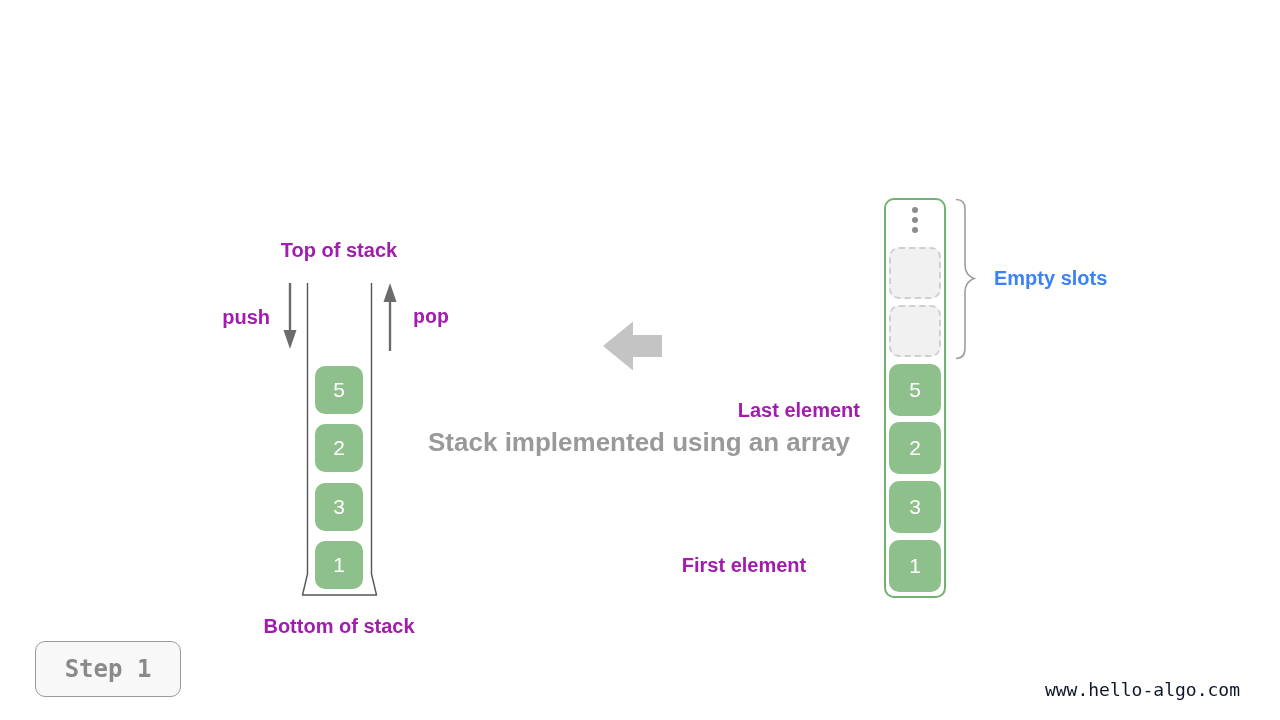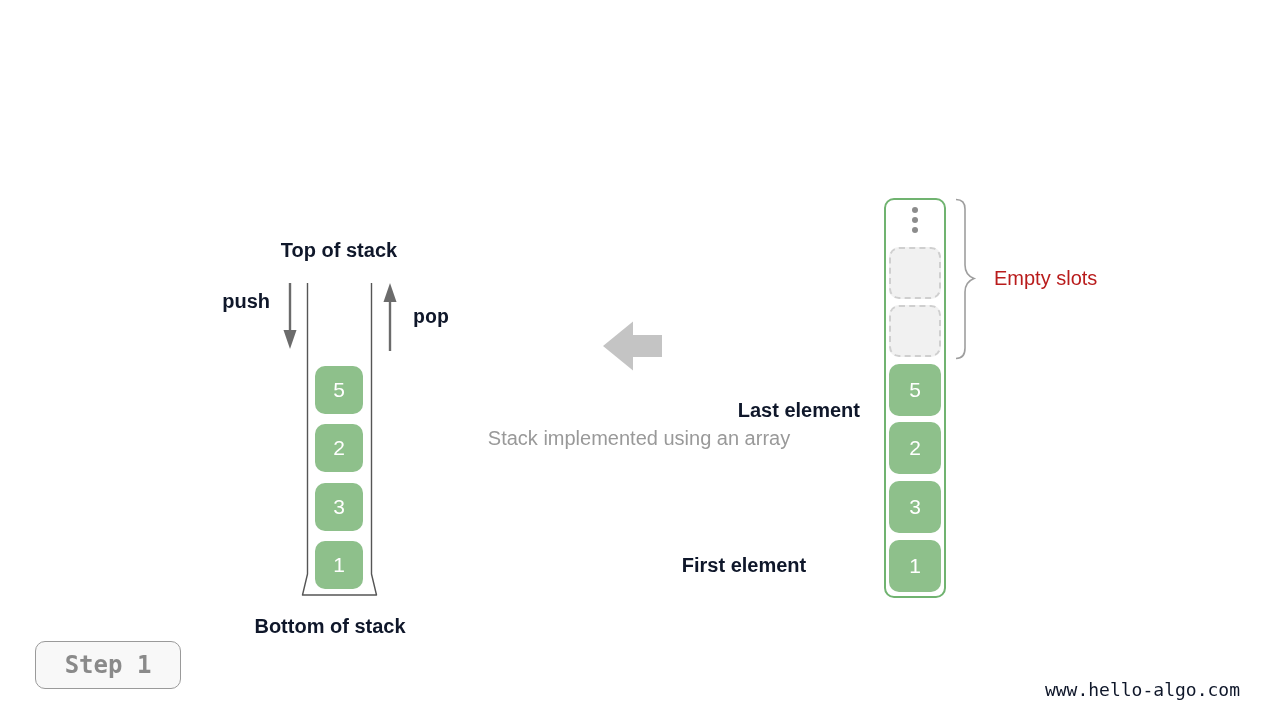--- a/index.html
+++ b/index.html
@@ -6,23 +6,23 @@
   html, body { width: 1280px; height: 720px; }
   body {
     position: relative;
     background: #ffffff;
     overflow: hidden;
     font-family: "Liberation Sans", sans-serif;
   }
   .abs { position: absolute; }
 
   
-  .lbl-dark  { font-weight: 700; font-size: 20px; color: #0f172a; white-space: nowrap; }
-  .lbl-gray  { font-weight: 400; font-size: 20px; color: #b91c1c; white-space: nowrap; }
-  .caption   { font-weight: 400; font-size: 20px; color: #999999; white-space: nowrap; }
+  .lbl-dark  { font-weight: 700; font-size: 20px; color: #a21caf; white-space: nowrap; }
+  .lbl-gray  { font-weight: 700; font-size: 20px; color: #3b82f6; white-space: nowrap; }
+  .caption   { font-weight: 700; font-size: 26px; color: #999999; white-space: nowrap; }
   .centerx   { transform: translateX(-50%); }
   .alignr    { text-align: right; }
 
   
   .cell {
     position: absolute;
     left: 315px;
     width: 48px; height: 48px;
     background: #8ec08b;
     border-radius: 10px;
@@ -68,21 +68,21 @@
     border: 2px dashed #cfcfcf;
     border-radius: 10px;
   }
   .empty-slot.s0 { top: 47px; }
   .empty-slot.s1 { top: 105px; }
 
   
   .step-badge {
     position: absolute;
     left: 35px; top: 641px;
-    width: 146px; height: 48px;
+    width: 146px; height: 56px;
     background: #f8f8f8;
     border: 1.5px solid #9a9a9a;
     border-radius: 10px;
     display: flex; align-items: center; justify-content: center;
     font-family: "DejaVu Sans Mono", monospace;
     font-weight: 700;
     font-size: 24px;
     color: #8a8a8a;
   }
 
@@ -106,30 +106,30 @@
 <svg class="abs" style="left:278px; top:281px;" width="26" height="74">
   <line x1="12" y1="2" x2="12" y2="50" stroke="#6b6b6b" stroke-width="2.4"></line>
   <polygon points="12,68 5.5,49 18.5,49" fill="#6b6b6b"></polygon>
 </svg>
 
 <svg class="abs" style="left:378px; top:281px;" width="26" height="74">
   <line x1="12" y1="70" x2="12" y2="20" stroke="#6b6b6b" stroke-width="2.4"></line>
   <polygon points="12,2 5.5,21 18.5,21" fill="#6b6b6b"></polygon>
 </svg>
 
-<div class="abs lbl-dark alignr" style="left:200px; top:290px; width:70px;">push</div>
+<div class="abs lbl-dark alignr" style="left:200px; top:306px; width:70px;">push</div>
 
 <div class="abs lbl-dark" style="left:413px; top:306px;font-family:Liberation Mono, monospace;">pop</div>
 
 <div class="cell c0">5</div>
 <div class="cell c1">2</div>
 <div class="cell c2">3</div>
 <div class="cell c3">1</div>
 
-<div class="abs lbl-dark centerx" style="left:330px; top:615px;">Bottom of stack</div>
+<div class="abs lbl-dark centerx" style="left:339px; top:615px;">Bottom of stack</div>
 
 <svg class="abs" style="left:600px; top:318px;" width="66" height="56">
   <polygon points="3,28 33,3.5 33,17 62,17 62,39 33,39 33,52.5" fill="#c4c4c4"></polygon>
 </svg>
 
 <div class="abs caption centerx" style="left:639px; top:427px;">Stack implemented using an array</div>
 
 <div class="abs lbl-dark alignr" style="left:640px; top:399px; width:220px;">Last element</div>
 
 <div class="abs lbl-dark alignr" style="left:634px; top:554px; width:220px;text-align:center;">First element</div>

